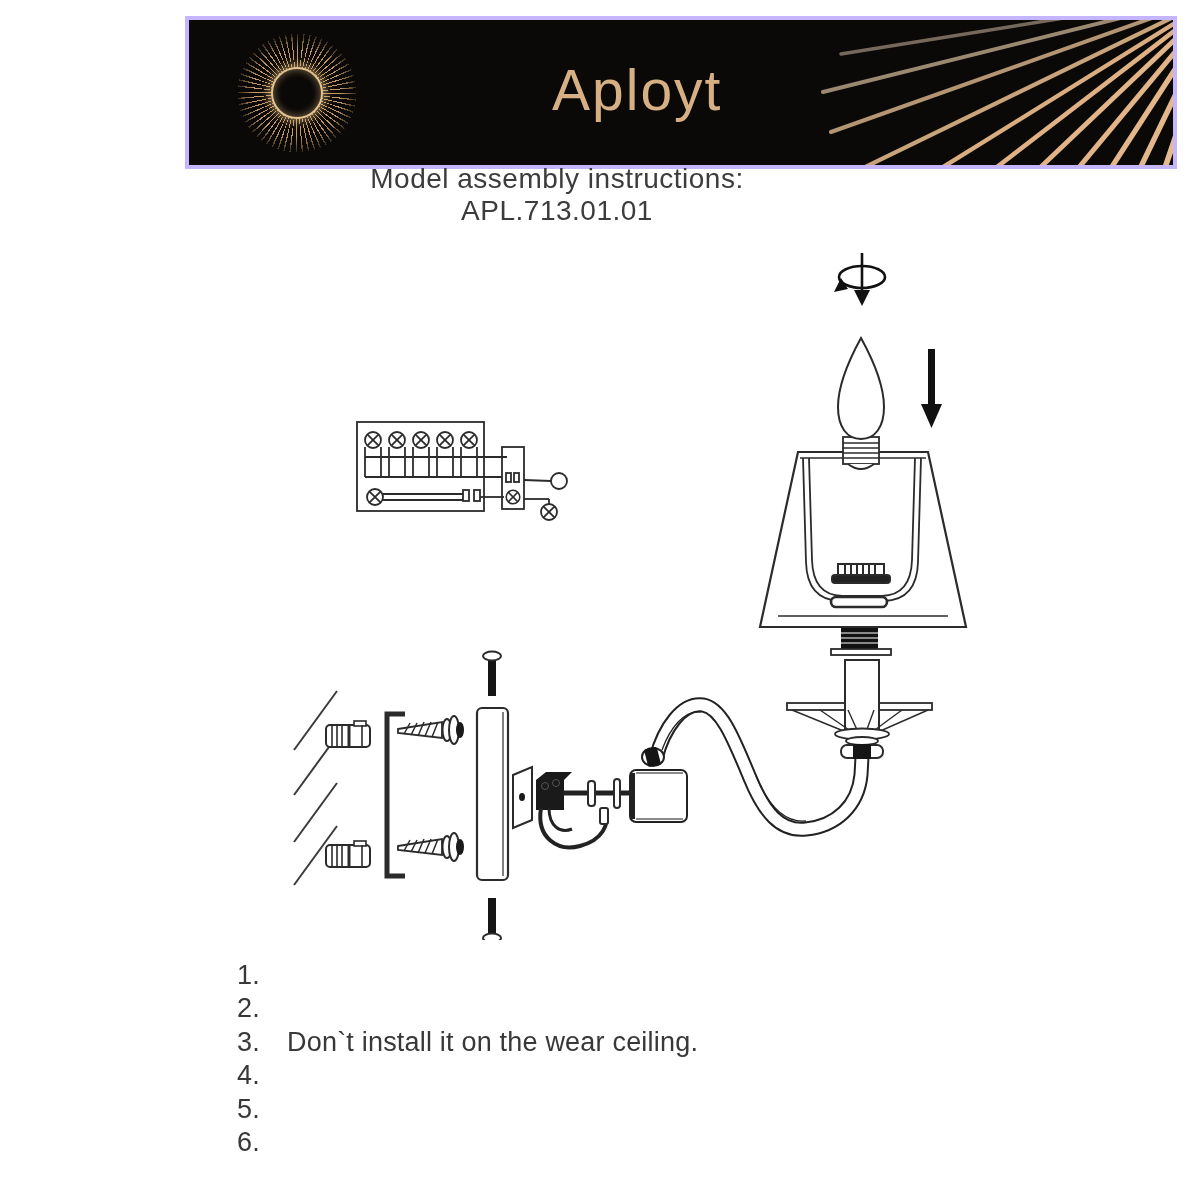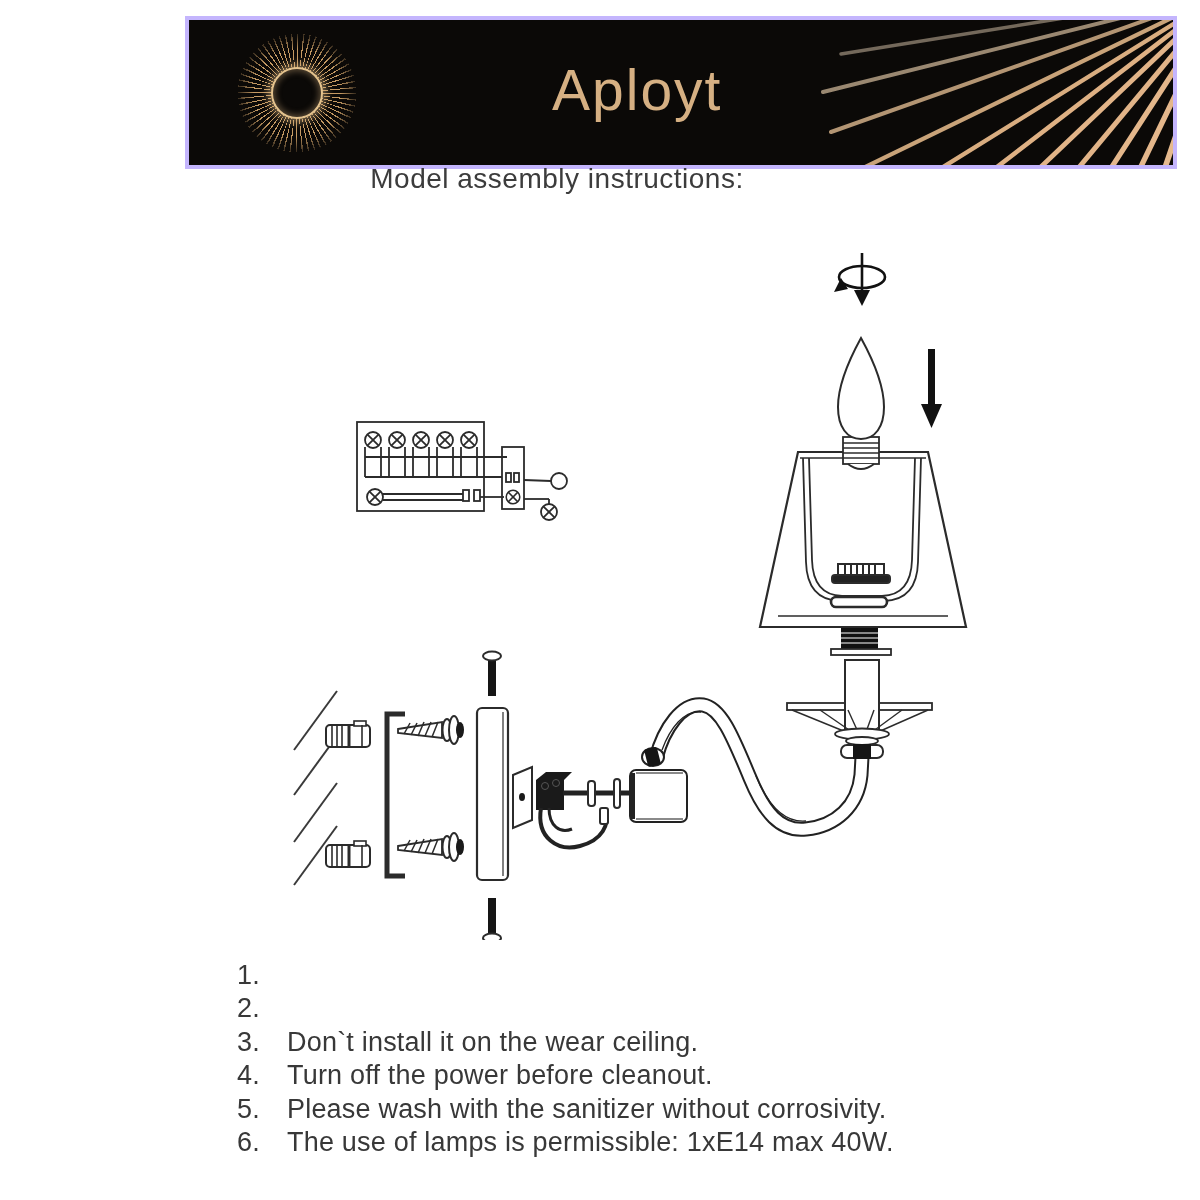--- a/index.html
+++ b/index.html
@@ -68,20 +68,21 @@
       <line x1="472" y1="-28" x2="318" y2="210" stroke="#e4b78b" stroke-width="5.2"></line>
       <line x1="472" y1="-28" x2="355" y2="215" stroke="#e4b78b" stroke-width="5.4"></line>
       <line x1="472" y1="-28" x2="388" y2="218" stroke="#e6ba8e" stroke-width="5.6"></line>
       <line x1="472" y1="-28" x2="418" y2="220" stroke="#e6ba8e" stroke-width="6"></line>
     </g>
   </svg>
 </div>
 
 <div class="title">
   <div>Model assembly instructions:</div>
+  <div>APL.713.01.01</div>
 </div>
 
 <svg class="diagram" width="700" height="700" viewBox="280 240 700 700">
   <defs>
     <g id="lampX" stroke="#2b2b2b" stroke-width="1.8" fill="none">
       <circle r="8"></circle>
       <line x1="-5.7" y1="-5.7" x2="5.7" y2="5.7"></line>
       <line x1="-5.7" y1="5.7" x2="5.7" y2="-5.7"></line>
     </g>
     <g id="screw" stroke="#2b2b2b" fill="none">
@@ -286,23 +287,20 @@
   </div>
   <div class="row">
     <span class="num">2.</span>
   </div>
   <div class="row">
     <span class="num">3.</span>
     <span class="txt">Don`t install it on the wear ceiling.</span>
   </div>
   <div class="row">
     <span class="num">4.</span>
-    <span class="txt">Turn off the power before cleanout.</span>
   </div>
   <div class="row">
     <span class="num">5.</span>
-    <span class="txt">Please wash with the sanitizer without corrosivity.</span>
   </div>
   <div class="row">
     <span class="num">6.</span>
-    <span class="txt">The use of lamps is permissible: 1xE14 max 40W.</span>
   </div>
 </div>
 
 </body></html>

